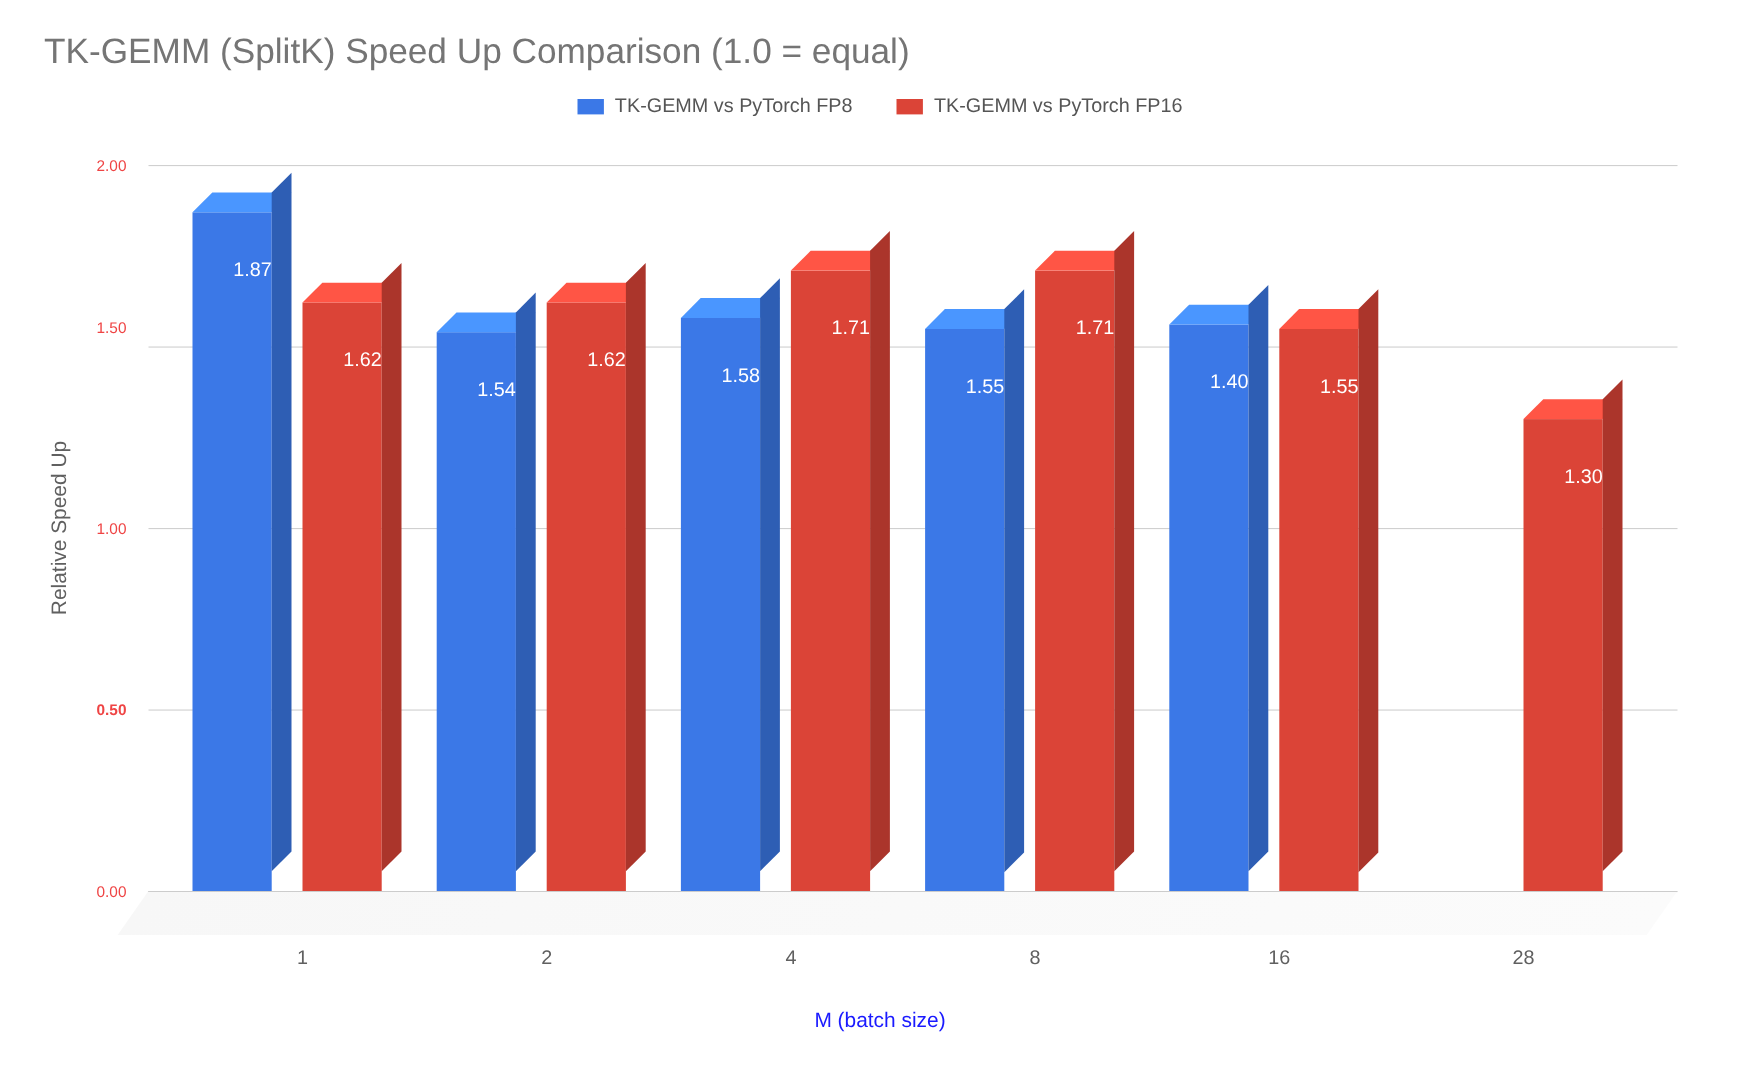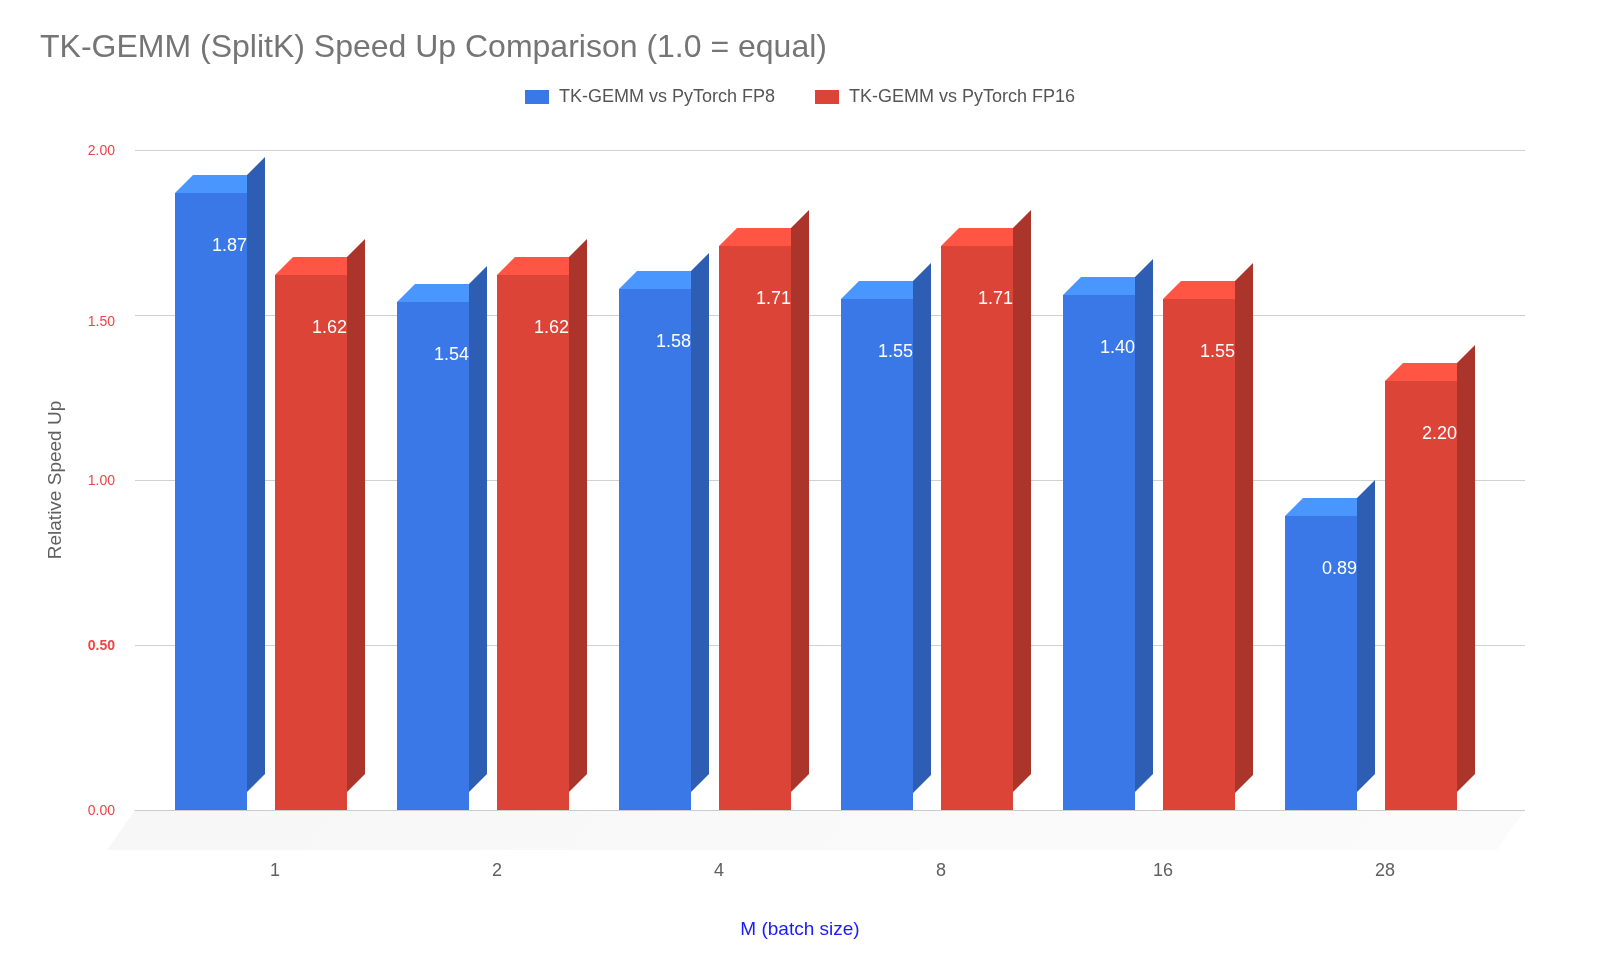--- a/index.html
+++ b/index.html
@@ -172,21 +172,21 @@
 <div class="y-label">Relative Speed Up</div>
 
 <div class="plot" id="plot">
     <div class="grid-line" style="top: 660px;"></div>
     <div class="y-tick" style="top: 660px;">0.00</div>
     <div class="grid-line" style="top: 495px;"></div>
     <div class="y-tick" style="top: 495px; font-weight: bold;">0.50</div>
     <div class="grid-line" style="top: 330px;"></div>
     <div class="y-tick" style="top: 330px;">1.00</div>
     <div class="grid-line" style="top: 165px;"></div>
-    <div class="y-tick" style="top: 171px;">1.50</div>
+    <div class="y-tick" style="top: 148px;">1.50</div>
     <div class="grid-line" style="top: 0px;"></div>
     <div class="y-tick" style="top: 0px;">2.00</div>
     <div class="floor" style="top: 660px;"></div>
     <div class="bars-wrap">
       <div class="group" style="left: 40px; width: 200px; height: 660px;">
         <div class="bar3d" style="left: 0px; width: 72px; height: 617.1px;">
           <div class="bar-front" style="background: rgb(59, 120, 231);"></div>
           <div class="bar-top" style="height: 18px; top: -18px; background: rgb(74, 150, 255);"></div>
           <div class="bar-side" style="width: 18px; right: -18px; top: -18px; height: 617.1px; background: rgb(46, 94, 180);"></div>
           <div class="bar-label">1.87</div>
@@ -253,30 +253,24 @@
         </div>
         <div class="bar3d" style="left: 100px; width: 72px; height: 511.5px;">
           <div class="bar-front" style="background: rgb(219, 68, 55);"></div>
           <div class="bar-top" style="height: 18px; top: -18px; background: rgb(255, 85, 69);"></div>
           <div class="bar-side" style="width: 18px; right: -18px; top: -18px; height: 511.5px; background: rgb(171, 53, 43);"></div>
           <div class="bar-label">1.55</div>
         </div>
         <div class="cat-label">16</div>
       </div>
       <div class="group" style="left: 1150px; width: 200px; height: 660px;">
-        <div class="bar3d" style="left: 0px; width: 72px; height: 293.7px;">
-          <div class="bar-front" style="background: rgb(59, 120, 231);"></div>
-          <div class="bar-top" style="height: 18px; top: -18px; background: rgb(74, 150, 255);"></div>
-          <div class="bar-side" style="width: 18px; right: -18px; top: -18px; height: 293.7px; background: rgb(46, 94, 180);"></div>
-          <div class="bar-label">0.89</div>
-        </div>
         <div class="bar3d" style="left: 100px; width: 72px; height: 429px;">
           <div class="bar-front" style="background: rgb(219, 68, 55);"></div>
           <div class="bar-top" style="height: 18px; top: -18px; background: rgb(255, 85, 69);"></div>
           <div class="bar-side" style="width: 18px; right: -18px; top: -18px; height: 429px; background: rgb(171, 53, 43);"></div>
-          <div class="bar-label">2.20</div>
+          <div class="bar-label">1.30</div>
         </div>
         <div class="cat-label">28</div>
       </div>
     </div>
   </div>
 
 <div class="x-label">M (batch size)</div>
 
 </body></html>

